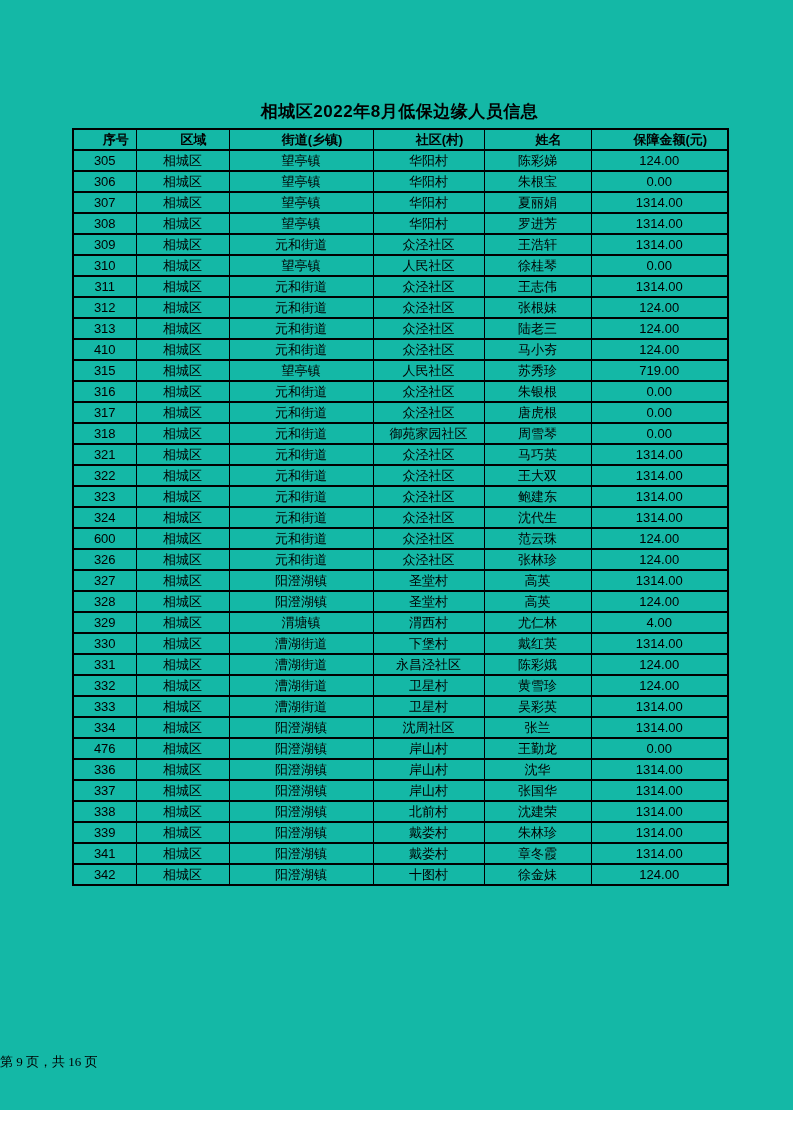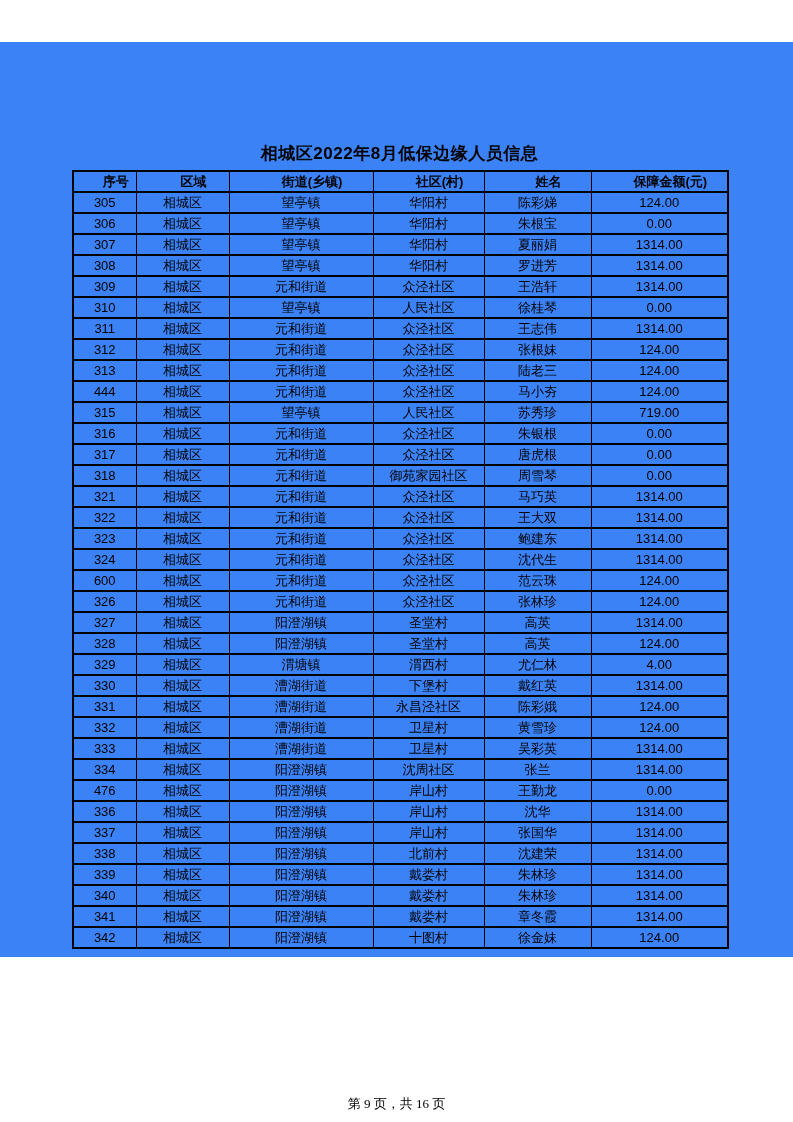--- a/index.html
+++ b/index.html
@@ -5,23 +5,22 @@
   * { margin: 0; padding: 0; box-sizing: border-box; }
   html, body {
     width: 793px; height: 1122px;
     background: #ffffff;
     font-family: "Liberation Sans", sans-serif;
     color: #000;
     overflow: hidden;
   }
   .page {
     position: relative;
-    width: 793px; height: 915px;
-    background: #3b82f6;
-    margin-top: 42px;
+    width: 793px; height: 1110px;
+    background: #14b8a6;
   }
   .doc-title {
     position: absolute;
     top: 100px; left: 72px; width: 655px;
     text-align: center;
     font-size: 17px;
     font-weight: bold;
     font-family: "Liberation Sans", sans-serif;
     letter-spacing: 0.5px;
   }
@@ -57,21 +56,20 @@
     font-weight: normal;
   }
   td.num {
     font-family: "Liberation Sans", sans-serif;
     font-size: 13px;
     font-weight: normal;
   }
   .page-footer {
     position: absolute;
     top: 1053px; left: 0; width: 793px;
-    text-align: center;
     font-size: 13px;
     font-family: "Liberation Serif", serif;
   }
 </style>
 </head>
 <body>
 
 <div class="page">
 
   <div class="doc-title">相城区2022年8月低保边缘人员信息</div>
@@ -162,21 +160,21 @@
         </tr>
         <tr>
           <td class="num">313</td>
           <td class="cjk">相城区</td>
           <td class="cjk">元和街道</td>
           <td class="cjk">众泾社区</td>
           <td class="cjk">陆老三</td>
           <td class="num">124.00</td>
         </tr>
         <tr>
-          <td class="num">444</td>
+          <td class="num">410</td>
           <td class="cjk">相城区</td>
           <td class="cjk">元和街道</td>
           <td class="cjk">众泾社区</td>
           <td class="cjk">马小夯</td>
           <td class="num">124.00</td>
         </tr>
         <tr>
           <td class="num">315</td>
           <td class="cjk">相城区</td>
           <td class="cjk">望亭镇</td>
@@ -354,28 +352,20 @@
         </tr>
         <tr>
           <td class="num">339</td>
           <td class="cjk">相城区</td>
           <td class="cjk">阳澄湖镇</td>
           <td class="cjk">戴娄村</td>
           <td class="cjk">朱林珍</td>
           <td class="num">1314.00</td>
         </tr>
         <tr>
-          <td class="num">340</td>
-          <td class="cjk">相城区</td>
-          <td class="cjk">阳澄湖镇</td>
-          <td class="cjk">戴娄村</td>
-          <td class="cjk">朱林珍</td>
-          <td class="num">1314.00</td>
-        </tr>
-        <tr>
           <td class="num">341</td>
           <td class="cjk">相城区</td>
           <td class="cjk">阳澄湖镇</td>
           <td class="cjk">戴娄村</td>
           <td class="cjk">章冬霞</td>
           <td class="num">1314.00</td>
         </tr>
         <tr>
           <td class="num">342</td>
           <td class="cjk">相城区</td>

